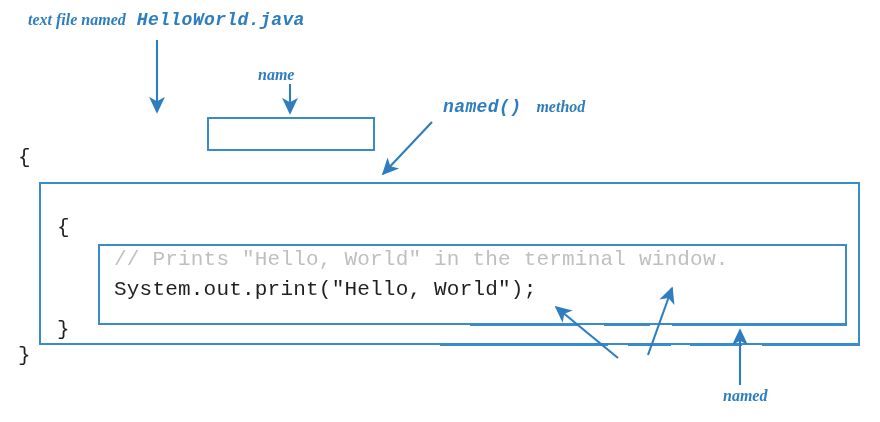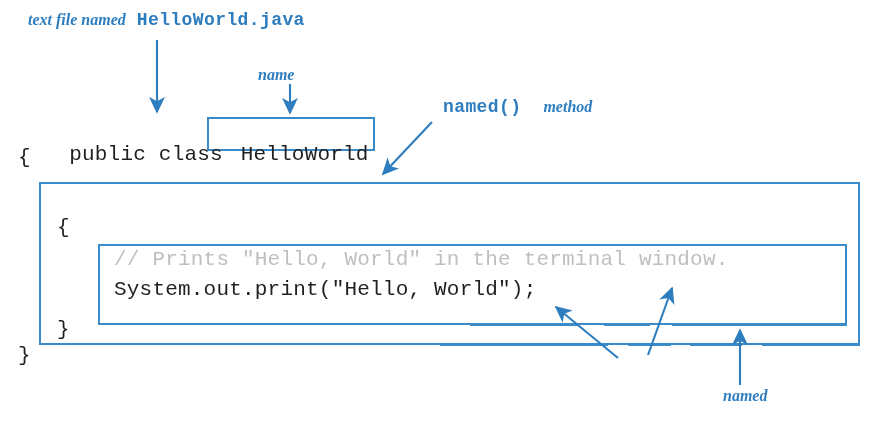--- a/index.html
+++ b/index.html
@@ -6,21 +6,21 @@
   #figure{
     position:relative;
     width:880px;height:422px;
     background:#ffffff;
     overflow:hidden;
     font-family:"Liberation Serif", serif;
   }
   .svg-layer{position:absolute;left:0;top:0;width:880px;height:422px;}
   .lbl{position:absolute;white-space:nowrap;color:#2E7DBF;}
   .lbl-italic{font-family:"Liberation Serif", serif;font-style:italic;font-weight:700;font-size:16px;}
-  .lbl-mono{font-family:"Liberation Mono", monospace;font-weight:700;font-size:18px;letter-spacing:.4px;}
+  .lbl-mono{font-family:"Liberation Mono", monospace;font-style:italic;font-weight:700;font-size:18px;letter-spacing:.4px;}
   .code{
     position:absolute;
     font-family:"Liberation Mono", monospace;
     font-size:21px;
     color:#231F20;
     white-space:pre;
     letter-spacing:.2px;
   }
   .code.comment{color:#BFBFBF;}
   .box{position:absolute;border:2px solid #3A8BC9;box-sizing:border-box;background:transparent;}
@@ -30,23 +30,20 @@
 <body>
 
 <div id="figure">
 
   <div class="box" style="left:207px;top:117px;width:168px;height:34px;"></div>
 
   <div class="box" style="left:39px;top:182px;width:821px;height:163px;"></div>
 
   <div class="box" style="left:98px;top:244px;width:749px;height:81px;"></div>
 
-  <div class="code" style="left:18px;top:120px;">
-    <span class="inline-row">public class </span><span class="inline-row" style="padding-left:5px;">HelloWorld</span>
-  </div>
 
   <div class="code" style="left:18px;top:146px;">{</div>
 
 
   <div class="code" style="left:57px;top:216px;">{</div>
 
   <div class="code comment" style="left:114px;top:248px;">// Prints "Hello, World" in the terminal window.</div>
 
   <div class="code" style="left:114px;top:278px;">System.out.print("Hello, World");</div>
 
@@ -56,21 +53,21 @@
 
   <div class="lbl" style="left:28px;top:10px;">
     <span class="lbl-italic">text file named</span>
     <span class="lbl-mono" style="margin-left:7px;">HelloWorld.java</span>
   </div>
 
   <div class="lbl lbl-italic" style="left:258px;top:66px;">name</div>
 
   <div class="lbl" style="left:443px;top:97px;">
     <span class="lbl-mono">named()</span>
-    <span class="lbl-italic" style="margin-left:18px;">method</span>
+    <span class="lbl-italic" style="margin-left:11px;">method</span>
   </div>
 
 
   <div class="lbl lbl-italic" style="left:723px;top:387px;">named</div>
 
   <svg class="svg-layer" viewBox="0 0 880 422" xmlns="http://www.w3.org/2000/svg">
     <defs>
       <marker id="ah" markerWidth="9" markerHeight="9" refX="7.2" refY="4.5" orient="auto" markerUnits="strokeWidth">
         <path d="M0,0.7 L8,4.5 L0,8.3 L2.1,4.5 Z" fill="#2E7DBF"></path>
       </marker>

